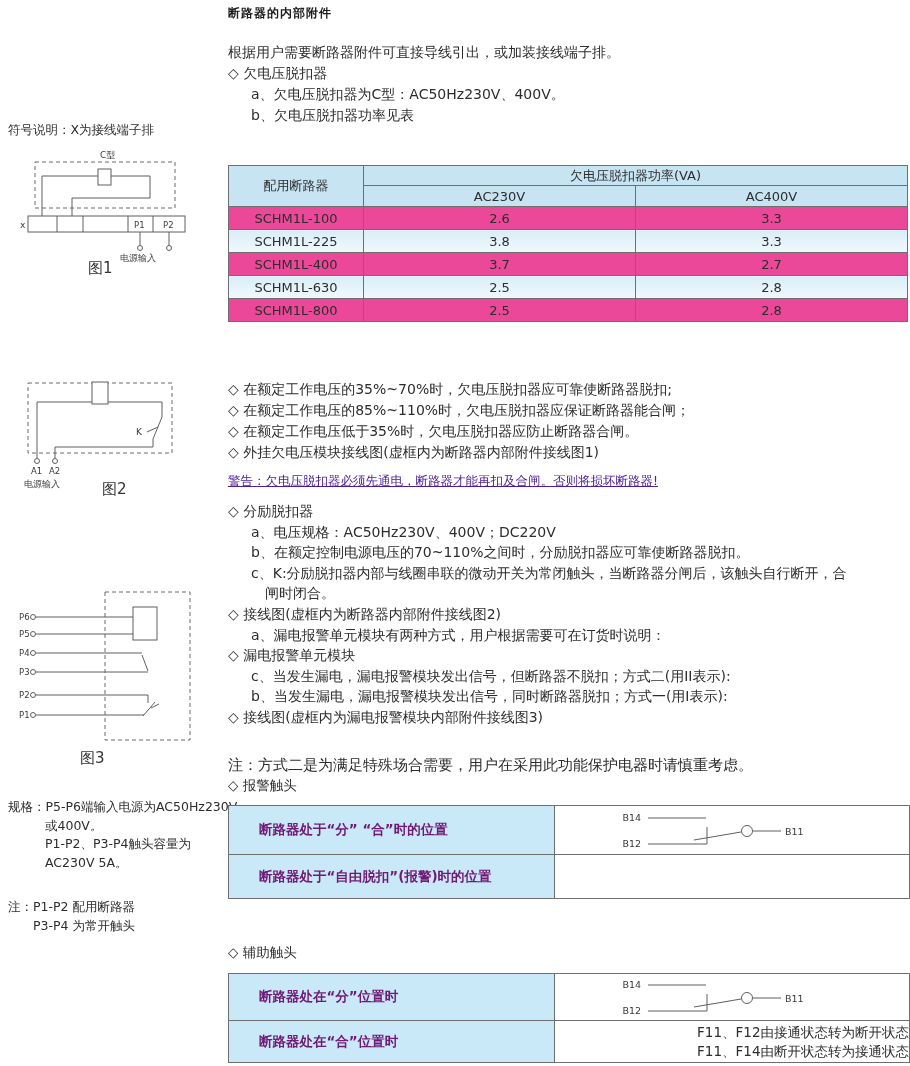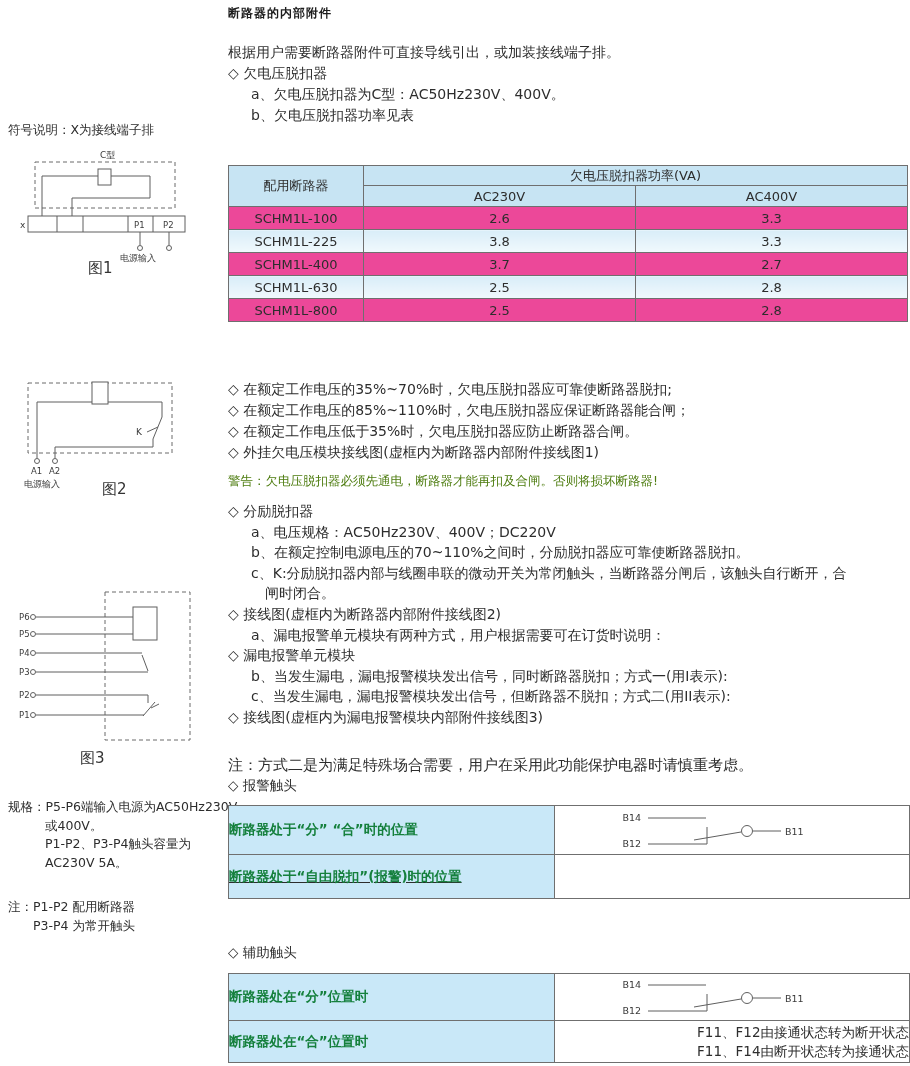--- a/index.html
+++ b/index.html
@@ -8,21 +8,21 @@
     font-family:"DejaVu Sans","Liberation Sans",sans-serif;color:#2d2d2d;
   }
   .abs{position:absolute;}
   .page-title{left:228px;top:5px;font-size:12px;font-weight:bold;color:#1c1c1c;letter-spacing:1px;}
   
   .tblock .ln{white-space:nowrap;}
   .intro{left:228px;top:42px;font-size:14px;}
   .intro .ln{height:21px;line-height:21px;}
   .rules{left:228px;top:379px;font-size:14px;}
   .rules .ln{height:21px;line-height:21px;}
-  .warning{left:228px;top:473px;font-size:12.5px;color:#4d7c0f;white-space:nowrap;}
+  .warning{left:228px;top:473px;font-size:12.5px;color:#4c1d95;white-space:nowrap;text-decoration:underline;}
   .sections{left:228px;top:501px;font-size:14px;}
   .sections .ln{height:20.6px;line-height:20.6px;}
   .note2{left:228px;top:756px;font-size:15px;white-space:nowrap;}
   .ind1{padding-left:23px;}
   .ind2{padding-left:37px;}
   .sec-heading{font-size:13.5px;color:#2d2d2d;white-space:nowrap;}
   
   .symbol-note{left:8px;top:122px;font-size:12.5px;white-space:nowrap;}
   .specs{left:8px;top:798px;font-size:12.5px;}
   .specs .ln{height:18.5px;line-height:18.5px;}
@@ -36,21 +36,21 @@
   .power-table .hdr{background:#c7e4f3;}
   .power-table .h1{height:20px;}
   .power-table .h2{height:21px;padding-left:48px;}
   .power-table td{height:22px;background:#ec4899;}
   .power-table tr.alt td{background:linear-gradient(#d9edf8,#f0f9fd);}
   
   .ctable{position:absolute;left:228px;width:680px;border:1px solid #6f6f6f;background:#fff;}
   .ct-row{display:flex;border-bottom:1px solid #6f6f6f;}
   .ct-row:last-child{border-bottom:none;}
   .ct-left{width:326px;background:#c9e8f8;border-right:1px solid #6f6f6f;display:flex;align-items:center;
-           box-sizing:border-box;font-size:13.5px;font-weight:bold;color:#15803d;}
+           padding-left:30px;box-sizing:border-box;font-size:13.5px;font-weight:bold;color:#701a75;}
   .ct-right{flex:1;display:flex;align-items:center;justify-content:flex-end;}
   .ct-states{padding-left:36px;font-size:13.5px;line-height:19px;color:#2d2d2d;}
   svg text{fill:#3a3a3a;}
   .fig-caption{font-size:15px;fill:#333;}
 </style>
 </head>
 <body>
 
 <div class="page">
 
@@ -153,22 +153,22 @@
 
   <div class="abs tblock sections">
     <div class="ln">◇ 分励脱扣器</div>
     <div class="ln ind1">a、电压规格：AC50Hz230V、400V；DC220V</div>
     <div class="ln ind1">b、在额定控制电源电压的70~110%之间时，分励脱扣器应可靠使断路器脱扣。</div>
     <div class="ln ind1">c、K:分励脱扣器内部与线圈串联的微动开关为常闭触头，当断路器分闸后，该触头自行断开，合</div>
     <div class="ln ind2">闸时闭合。</div>
     <div class="ln">◇ 接线图(虚框内为断路器内部附件接线图2)</div>
     <div class="ln ind1">a、漏电报警单元模块有两种方式，用户根据需要可在订货时说明：</div>
     <div class="ln">◇ 漏电报警单元模块</div>
+    <div class="ln ind1">c、当发生漏电，漏电报警模块发出信号，但断路器不脱扣；方式二(用II表示):</div>
     <div class="ln ind1">b、当发生漏电，漏电报警模块发出信号，同时断路器脱扣；方式一(用I表示):</div>
-    <div class="ln ind1">c、当发生漏电，漏电报警模块发出信号，但断路器不脱扣；方式二(用II表示):</div>
     <div class="ln">◇ 接线图(虚框内为漏电报警模块内部附件接线图3)</div>
   </div>
 
   <div class="abs note2">注：方式二是为满足特殊场合需要，用户在采用此功能保护电器时请慎重考虑。</div>
 
   <svg class="abs" style="left:18px;top:556px;" width="200" height="212" viewBox="0 0 200 212">
     <rect x="87" y="36" width="85" height="148" fill="none" stroke="#6a6a6a" stroke-dasharray="4 3"></rect>
     <line x1="18" y1="61" x2="115" y2="61" stroke="#5f5f5f"></line>
     <line x1="18" y1="78" x2="115" y2="78" stroke="#5f5f5f"></line>
     <line x1="18" y1="97" x2="124" y2="97" stroke="#5f5f5f"></line>
@@ -218,21 +218,21 @@
           <text x="86" y="40" font-size="9.5" text-anchor="end">B12</text>
           <line x1="93" y1="37" x2="152" y2="37" stroke="#5f5f5f"></line>
           <line x1="152" y1="37" x2="152" y2="20" stroke="#5f5f5f"></line>
           <line x1="139" y1="33" x2="186" y2="25" stroke="#5f5f5f"></line>
           <circle cx="192" cy="24" r="5.5" fill="#fff" stroke="#5f5f5f"></circle>
           <line x1="198" y1="24" x2="226" y2="24" stroke="#5f5f5f"></line>
           <text x="230" y="28" font-size="9.5">B11</text>
         </svg>
       </div>
     </div>
-    <div class="ct-row" style="height:43px;text-decoration:underline;">
+    <div class="ct-row" style="height:43px;">
       <div class="ct-left">断路器处于“自由脱扣”(报警)时的位置</div>
     </div>
   </div>
 
   <div class="abs sec-heading" style="left:228px;top:944px;">◇ 辅助触头</div>
   <div class="ctable" style="top:973px;">
     <div class="ct-row" style="height:46px;">
       <div class="ct-left">断路器处在“分”位置时</div>
       <div class="ct-right">
         <svg width="354" height="46" viewBox="0 0 354 46">

